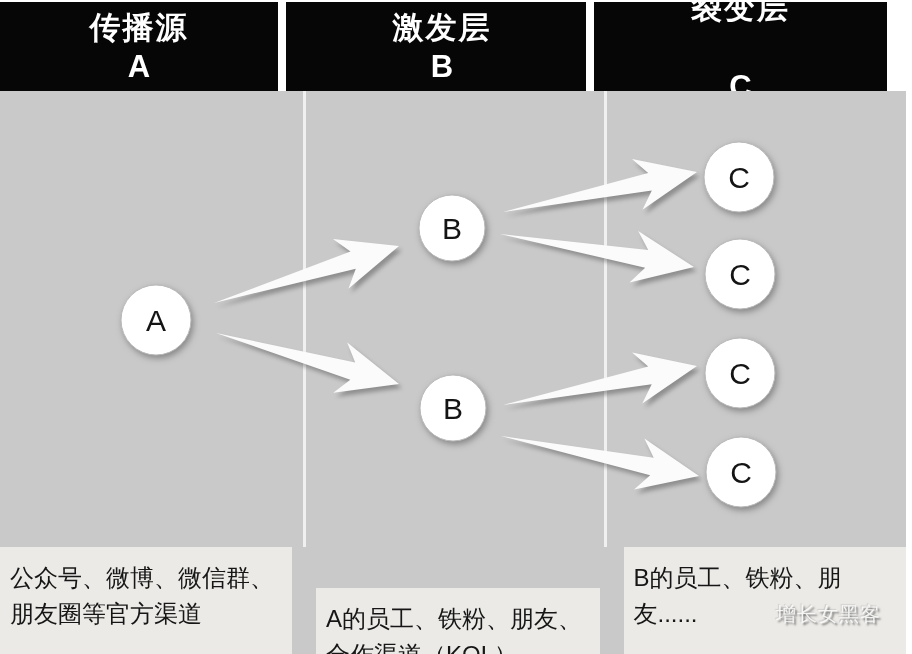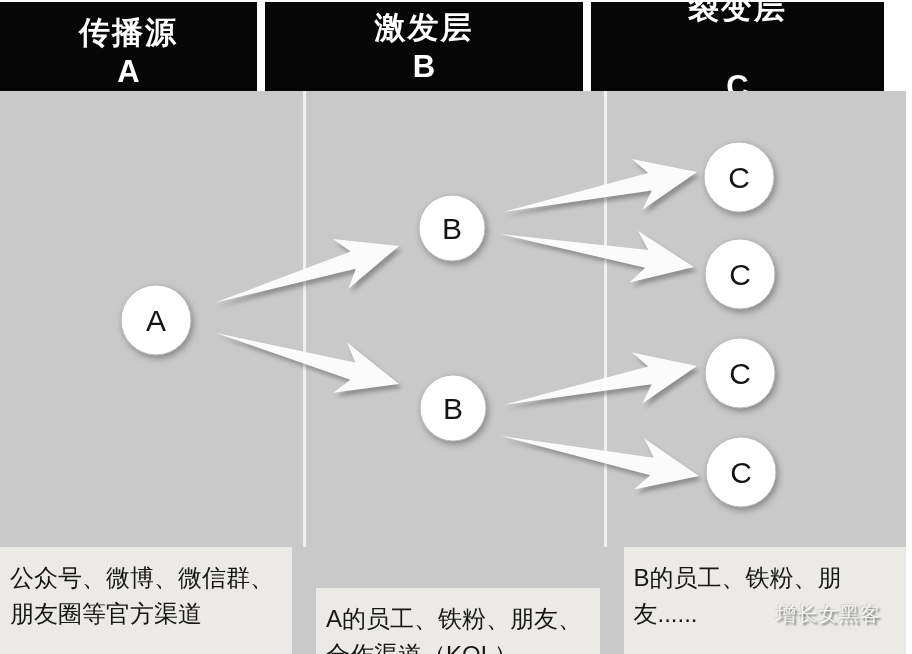--- a/index.html
+++ b/index.html
@@ -12,22 +12,22 @@
 
   
   .header-row{
     position:absolute;left:0;top:0;width:906px;height:91px;
     background:#ffffff;display:flex;padding-top:2px;box-sizing:border-box;gap:8px;
   }
   .header-cell{
     height:89px;display:flex;flex-direction:column;align-items:center;justify-content:center;
     background:#060606;color:#ffffff;text-align:center;
   }
-  .header-cell.c1{width:257px;justify-content:flex-end;}
-  .header-cell.c2{width:318px;}
+  .header-cell.c1{width:278px;}
+  .header-cell.c2{width:288px;padding-left:12px;}
   .header-cell.c3{width:293px;gap:40px;}
   .header-title{font-size:31px;font-weight:bold;line-height:40px;letter-spacing:2px;}
   .header-letter{font-size:31px;font-weight:bold;line-height:38px;}
 
   
   .diagram-area{
     position:absolute;left:0;top:91px;width:906px;height:456px;background:#c9c9c9;
   }
   .divider{
     position:absolute;top:0;bottom:0;width:3px;background:rgba(255,255,255,0.72);

